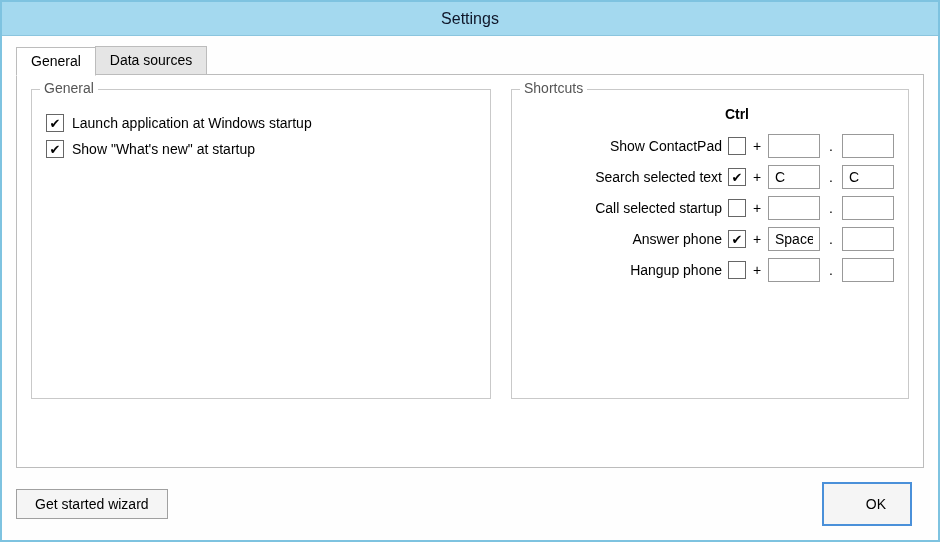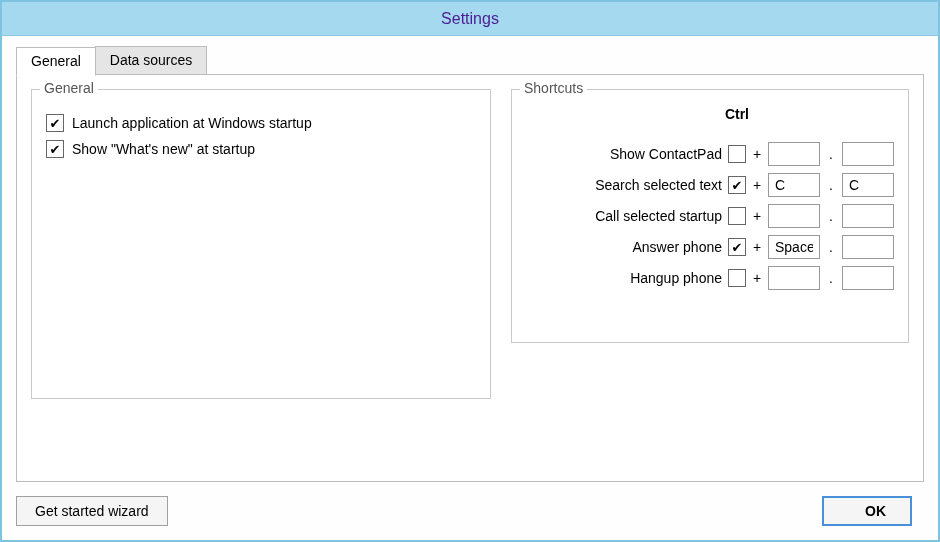--- a/index.html
+++ b/index.html
@@ -16,21 +16,21 @@
     background: #fff;
     display: flex;
     flex-direction: column;
   }
   .titlebar {
     background: #a4d9ef;
     height: 34px;
     display: flex;
     align-items: center;
     justify-content: center;
-    color: #4c1d95;
+    color: #0f172a;
     font-size: 16px;
     border-bottom: 1px solid #8bc5de;
   }
   .client {
     flex: 1;
     background: #fefefe;
     padding: 10px 14px 14px 14px;
     display: flex;
     flex-direction: column;
   }
@@ -76,21 +76,21 @@
   .groupbox .legend {
     position: absolute;
     top: -10px;
     left: 8px;
     background: #fff;
     padding: 0 4px;
     font-size: 14px;
     color: #555;
   }
   .gb-general { flex: 0 0 460px; height: 310px; }
-  .gb-shortcuts { flex: 1; height: 254px; }
+  .gb-shortcuts { flex: 1; height: 310px; }
 
   .chk-row {
     display: flex;
     align-items: center;
     gap: 8px;
     margin: 8px 0;
   }
   .chk {
     width: 18px;
     height: 18px;
@@ -105,21 +105,21 @@
   .chk.checked::after {
     content: "✔";
     color: #000;
     font-size: 13px;
   }
 
   .sc-header {
     text-align: right;
     font-weight: bold;
     padding-right: 145px;
-    margin-bottom: 20px;
+    margin-bottom: 12px;
   }
   .sc-row {
     display: flex;
     align-items: center;
     justify-content: flex-end;
     gap: 6px;
     margin: 7px 0;
   }
   .sc-label {
     text-align: right;
@@ -148,22 +148,21 @@
     background: #f5f5f5;
     padding: 6px 18px;
     font-family: inherit;
     font-size: 14px;
     min-width: 90px;
     text-align: right;
     cursor: default;
   }
   .btn.default {
     border: 2px solid #4a90d9;
-    padding: 5px 24px;
-    font-weight: bold;
+    padding: 12px 24px;
   }
   .spacer { flex: 1; }
 </style>
 </head>
 <body>
 
 <div class="window">
   <div class="titlebar">
     <span>Settings</span>
   </div>

